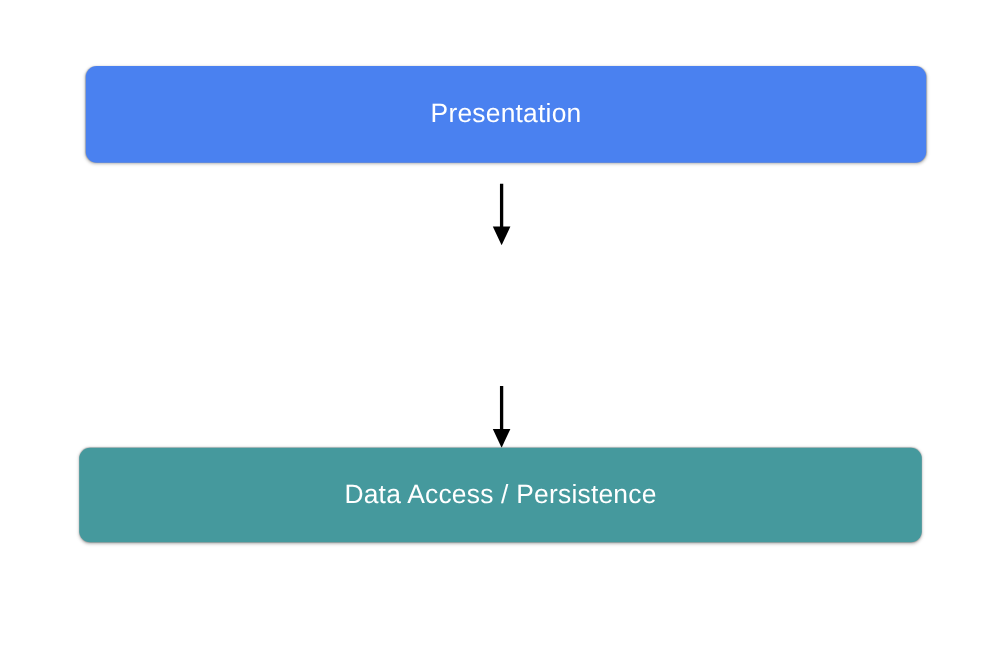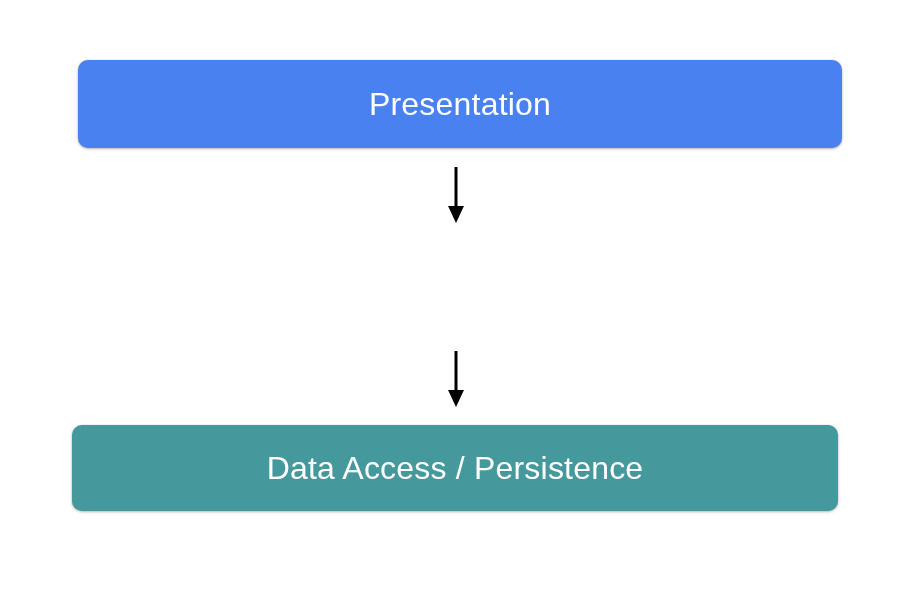--- a/index.html
+++ b/index.html
@@ -18,28 +18,28 @@
   .layer-box {
     position: absolute;
     border-radius: 10px;
     display: flex;
     align-items: center;
     justify-content: center;
     box-shadow: 0 1px 3px rgba(0,0,0,0.28), 0 0 1px rgba(0,0,0,0.18);
   }
   .layer-label {
     color: #ffffff;
-    font-size: 32px;
+    font-size: 24px;
     font-weight: 400;
     letter-spacing: 0.2px;
     white-space: nowrap;
   }
   .layer-0 { left: 78px; top: 60px;  width: 764px; height: 88px; }
   .layer-1 { left: 77px; top: 243px; width: 766px; height: 87px; }
-  .layer-2 { left: 72px; top: 425px; width: 766px; height: 86px; }
+  .layer-2 { left: 72px; top: 407px; width: 766px; height: 86px; }
   .arrow {
     position: absolute;
     display: block;
   }
   .arrow-0 { left: 446px; top: 166px; }
   .arrow-1 { left: 446px; top: 350px; }
 </style>
 </head>
 <body>
 

